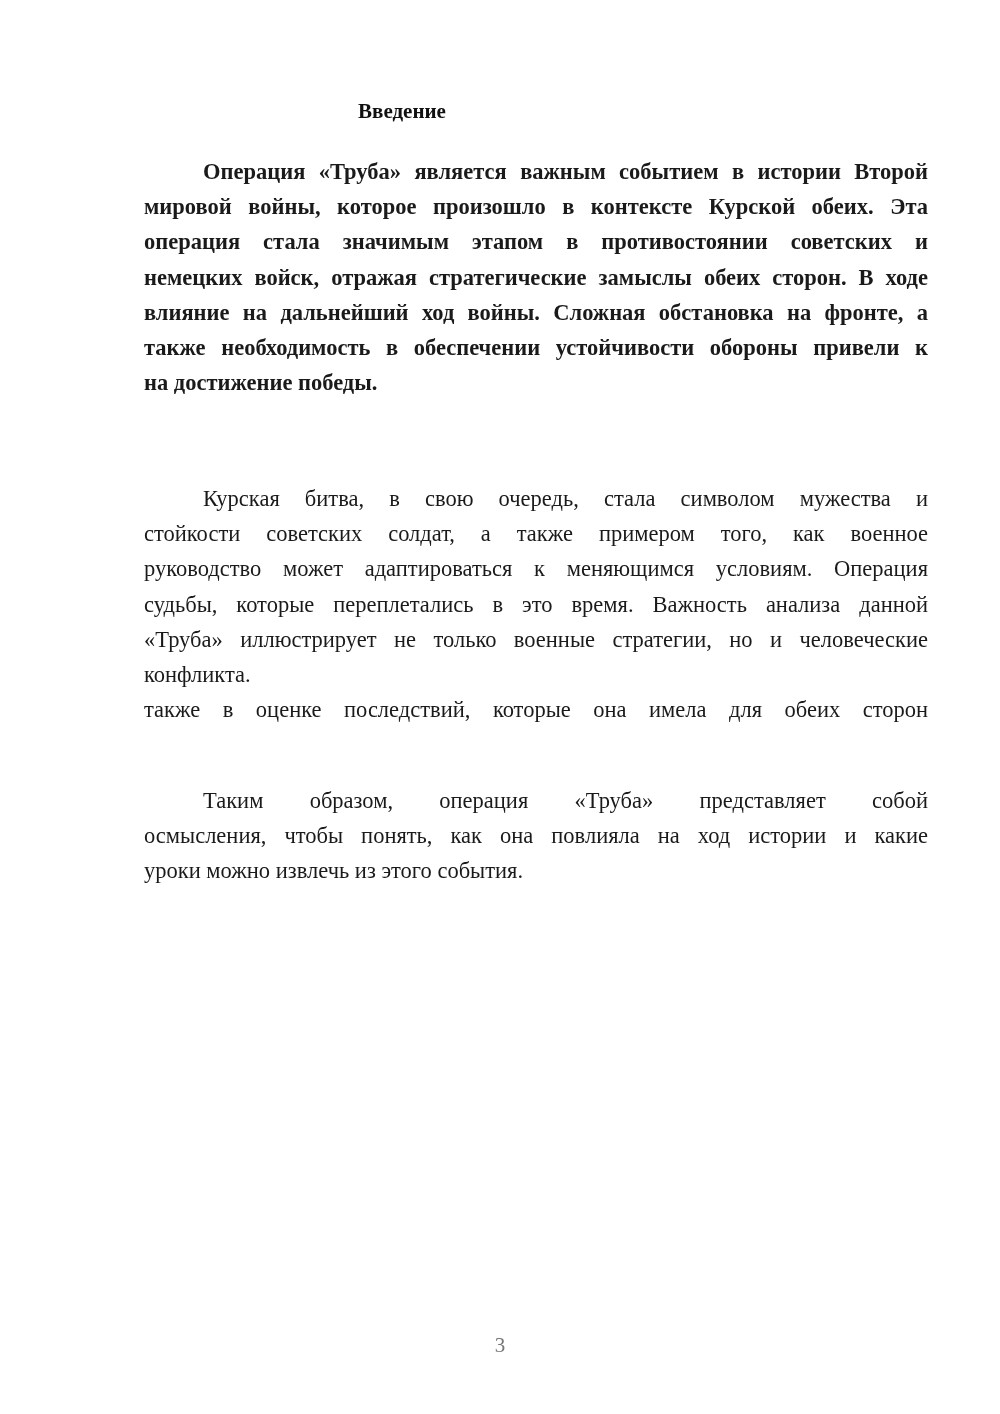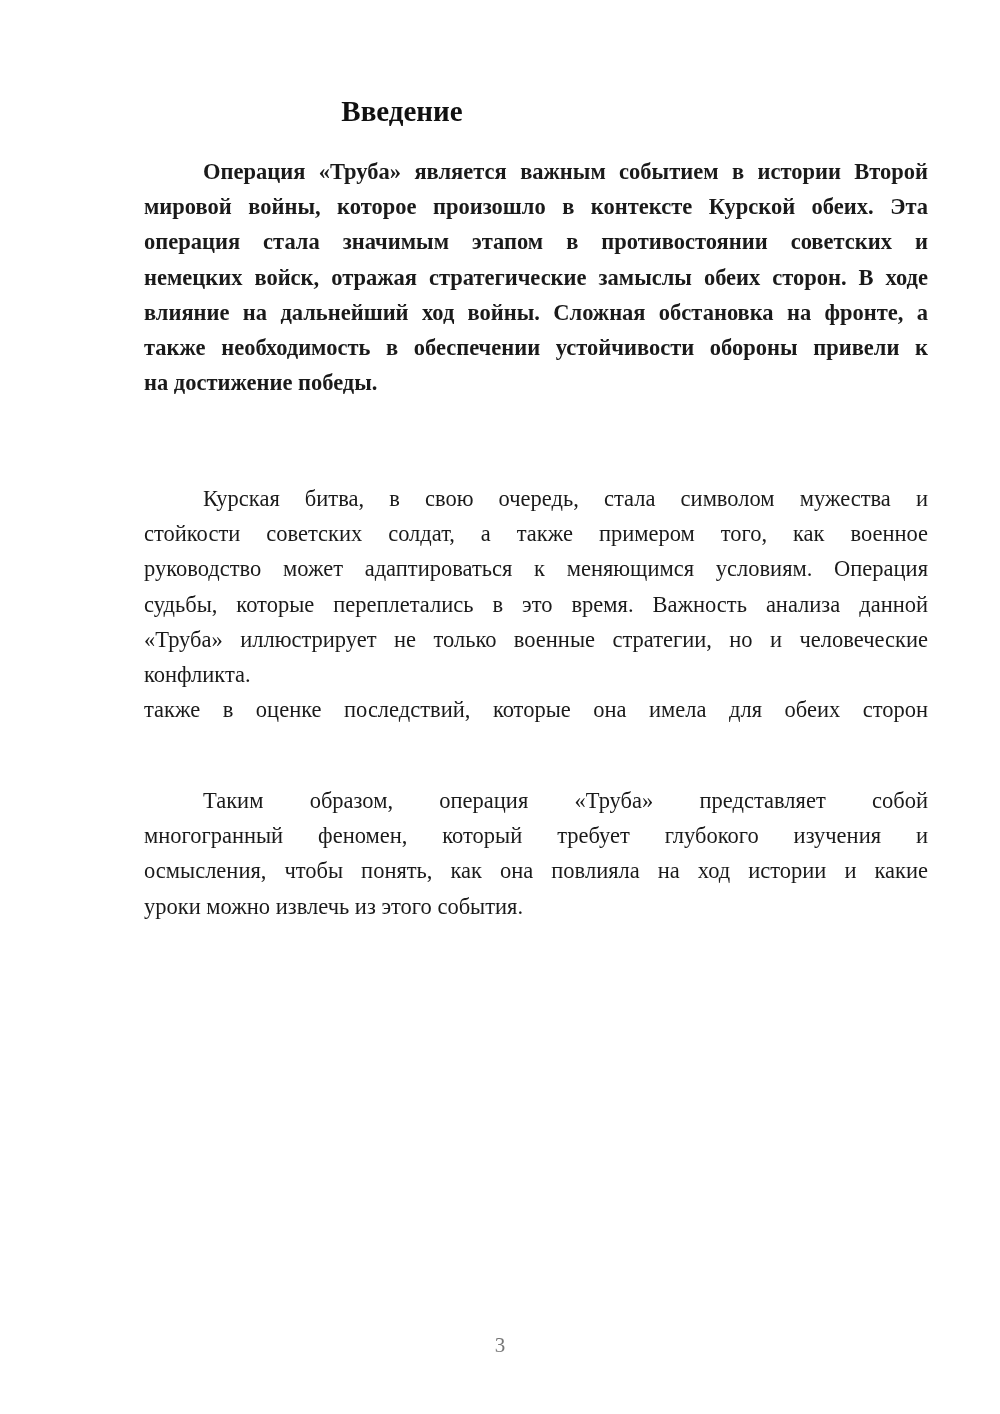--- a/index.html
+++ b/index.html
@@ -5,21 +5,21 @@
     html, body { margin: 0; padding: 0; background: #ffffff; }
     body { width: 1000px; height: 1414px; position: relative; overflow: hidden; }
     .page {
       position: absolute; left: 0; top: 0; width: 1000px; height: 1414px;
       background: #ffffff;
       font-family: "Liberation Serif", "DejaVu Serif", serif;
       color: #1a1a1a;
     }
     .title {
       position: absolute; top: 98px; left: 0; width: 804px;
-      text-align: center; font-weight: bold; font-size: 29px;
+      text-align: center; font-weight: bold; font-size: 21px;
       line-height: 26px; color: #111;
     }
     .body {
       position: absolute; left: 144px; width: 784px; top: 144px;
       font-size: 22.5px;
     }
     .para { margin: 0; }
     .line {
       display: block; height: 35.2px; line-height: 35.2px;
       text-align: justify; text-align-last: justify; white-space: nowrap;
@@ -56,20 +56,19 @@
       <span class="line">стойкости советских солдат, а также примером того, как военное</span>
       <span class="line">руководство может адаптироваться к меняющимся условиям. Операция</span>
       <span class="line">судьбы, которые переплетались в это время. Важность анализа данной</span>
       <span class="line">«Труба» иллюстрирует не только военные стратегии, но и человеческие</span>
       <span class="line last">конфликта.</span>
       <span class="line">также в оценке последствий, которые она имела для обеих сторон</span>
     </div>
 
     <div class="para p3">
       <span class="line indent">Таким образом, операция «Труба» представляет собой</span>
-      <span class="line">многогранный феномен, который требует глубокого изучения и</span>
       <span class="line">осмысления, чтобы понять, как она повлияла на ход истории и какие</span>
       <span class="line last">уроки можно извлечь из этого события.</span>
     </div>
   </div>
 
   <div class="page-number">3</div>
 </div>
 
 </body></html>

